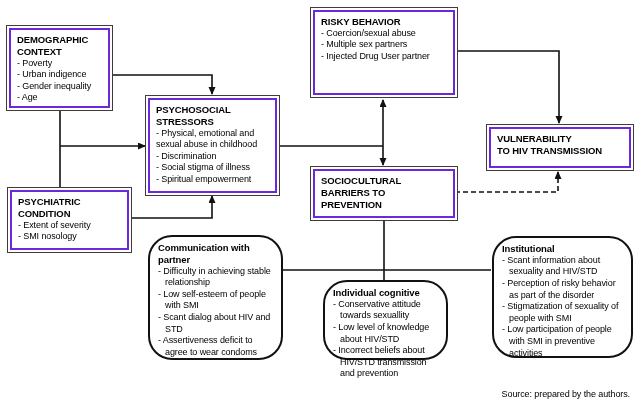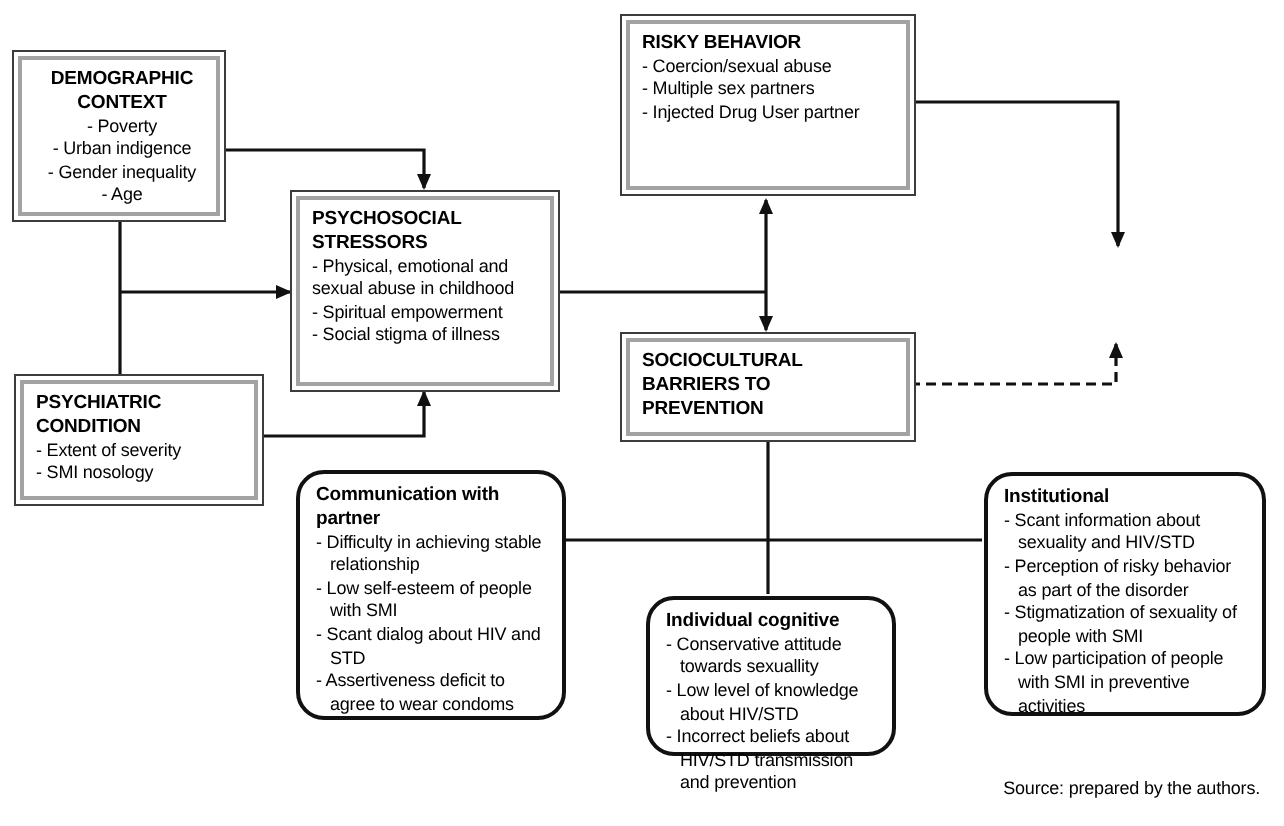--- a/index.html
+++ b/index.html
@@ -19,27 +19,27 @@
   }
   .box {
     position: absolute;
     background: #ffffff;
     box-sizing: border-box;
     font-size: 9px;
     line-height: 11.6px;
     letter-spacing: -0.1px;
   }
   .sq {
-    border: 2px solid #a3a3a3;
+    border: 2px solid #6d28d9;
     box-shadow: 0 0 0 2px #fff, 0 0 0 3px #3c3c3c;
     padding: 4px 3px 15px 6px;
   }
   .rd {
     border: 2px solid #111;
-    border-radius: 14px;
+    border-radius: 24px;
     padding: 5px 4px 4px 8px;
   }
   .box-title {
     font-weight: bold;
     font-size: 9.5px;
     line-height: 11.8px;
     white-space: pre-line;
   }
   .box-item { margin: 0; }
   .rd .box-item {
@@ -79,68 +79,73 @@
     <path class="conn" d="M110,218 H212 V196" marker-end="url(#arrow)"></path>
     <path class="conn" d="M277,146 H383"></path>
     <path class="conn" d="M383,133 V100" marker-end="url(#arrow)"></path>
     <path class="conn" d="M383,133 V165" marker-end="url(#arrow)"></path>
     <path class="conn" d="M455,51 H559 V123" marker-end="url(#arrow)"></path>
     <path class="conn dashed" d="M455,192 H558 V172" marker-end="url(#arrow)"></path>
     <path class="conn" d="M384,218 V297"></path>
     <path class="conn" d="M283,270 H491"></path>
   </svg>
 
-  <div class="box sq" style="left:9px; top:28px; width:101px; height:80px;text-align:center;">
+  <div class="box sq" style="left:9px; top:28px; width:101px; height:80px;">
     <div class="box-title">DEMOGRAPHIC
 CONTEXT</div>
     <div class="box-item">- Poverty</div>
     <div class="box-item">- Urban indigence</div>
     <div class="box-item">- Gender inequality</div>
     <div class="box-item">- Age</div>
   </div>
 
   <div class="box sq" style="left:10px; top:190px; width:119px; height:60px;">
     <div class="box-title">PSYCHIATRIC
 CONDITION</div>
     <div class="box-item">- Extent of severity</div>
     <div class="box-item">- SMI nosology</div>
   </div>
 
   <div class="box sq" style="left:148px; top:98px; width:129px; height:95px;">
     <div class="box-title">PSYCHOSOCIAL
 STRESSORS</div>
     <div class="box-item">- Physical, emotional and sexual abuse in childhood</div>
+    <div class="box-item">- Discrimination</div>
+    <div class="box-item">- Social stigma of illness</div>
     <div class="box-item">- Spiritual empowerment</div>
-    <div class="box-item">- Social stigma of illness</div>
   </div>
 
   <div class="box sq" style="left:313px; top:10px; width:142px; height:85px;">
     <div class="box-title">RISKY BEHAVIOR</div>
     <div class="box-item">- Coercion/sexual abuse</div>
     <div class="box-item">- Multiple sex partners</div>
     <div class="box-item">- Injected Drug User partner</div>
   </div>
 
   <div class="box sq" style="left:313px; top:169px; width:142px; height:49px;">
     <div class="box-title">SOCIOCULTURAL
 BARRIERS TO
 PREVENTION</div>
   </div>
 
+  <div class="box sq" style="left:489px; top:127px; width:142px; height:41px;">
+    <div class="box-title">VULNERABILITY
+TO HIV TRANSMISSION</div>
+  </div>
 
   <div class="box rd" style="left:148px; top:235px; width:135px; height:125px;">
     <div class="box-title">Communication with
 partner</div>
     <div class="box-item">- Difficulty in achieving stable relationship</div>
     <div class="box-item">- Low self-esteem of people with SMI</div>
     <div class="box-item">- Scant dialog about HIV and STD</div>
     <div class="box-item">- Assertiveness deficit to agree to wear condoms</div>
   </div>
 
-  <div class="box rd" style="left:323px; top:298px; width:125px; height:80px;">
+  <div class="box rd" style="left:323px; top:280px; width:125px; height:80px;">
     <div class="box-title">Individual cognitive</div>
     <div class="box-item">- Conservative attitude towards sexuallity</div>
     <div class="box-item">- Low level of knowledge about HIV/STD</div>
     <div class="box-item">- Incorrect beliefs about HIV/STD transmission and prevention</div>
   </div>
 
   <div class="box rd" style="left:492px; top:236px; width:141px; height:122px;">
     <div class="box-title">Institutional</div>
     <div class="box-item">- Scant information about sexuality and HIV/STD</div>
     <div class="box-item">- Perception of risky behavior as part of the disorder</div>

